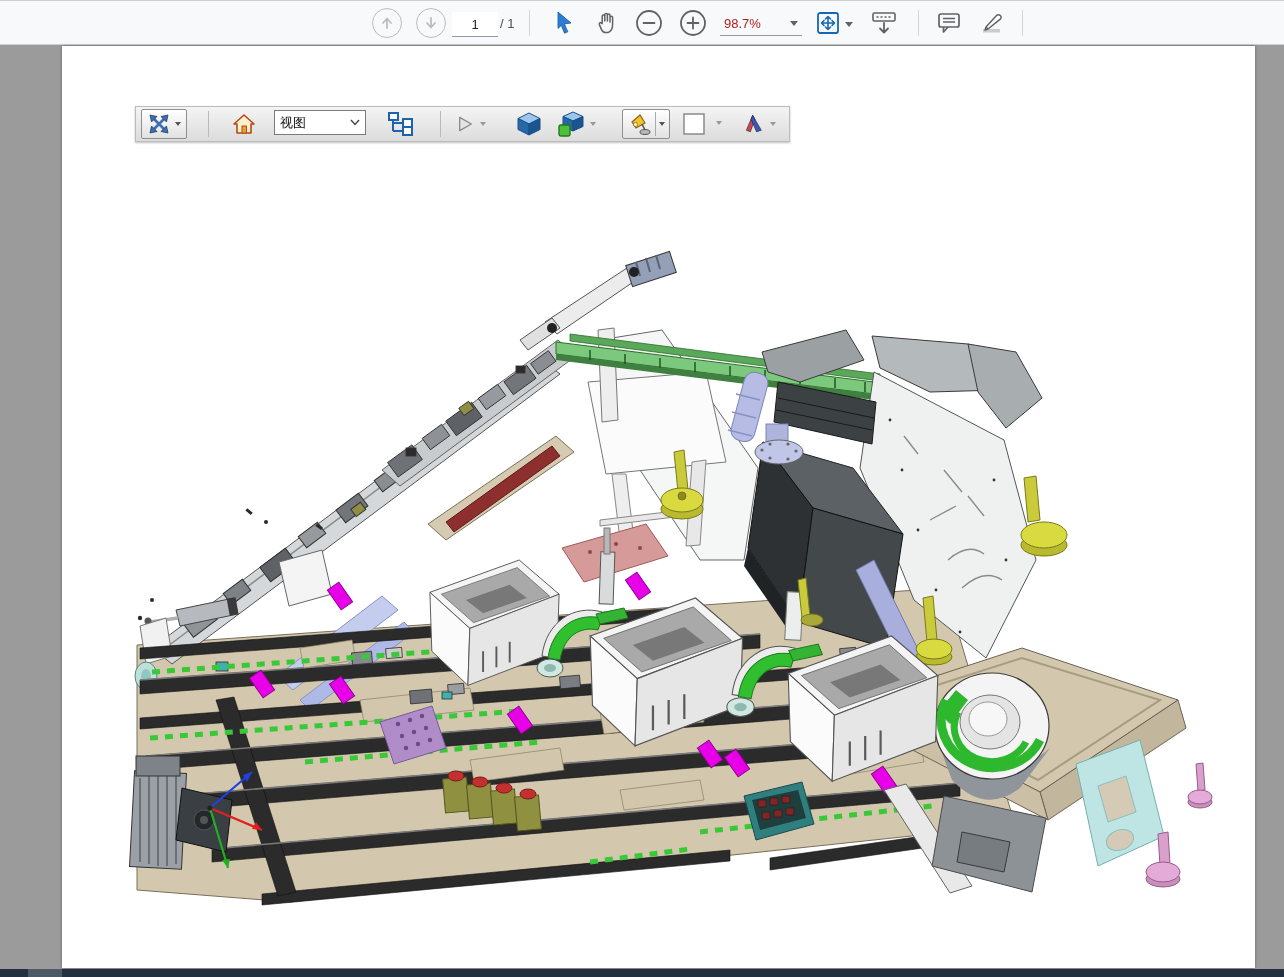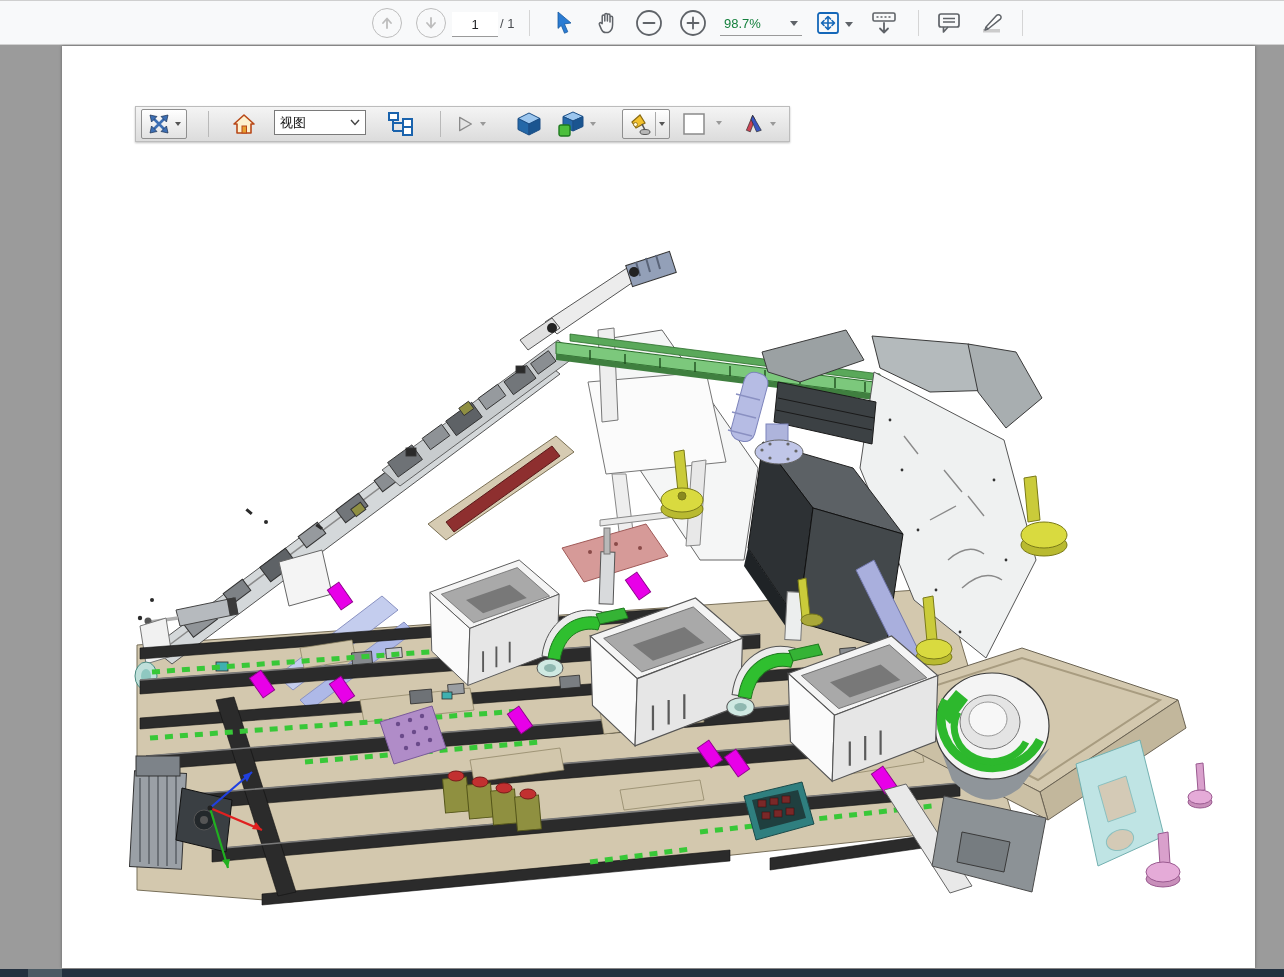--- a/index.html
+++ b/index.html
@@ -71,21 +71,21 @@
       <path d="M8.5 14 H19.5" stroke="#5f6368" stroke-width="1.8" stroke-linecap="round"></path>
     </svg>
   </div>
   <div class="tool-btn abs" style="left:677px;">
     <svg width="28" height="28" viewBox="0 0 28 28">
       <circle cx="14" cy="14" r="12" stroke="#5f6368" stroke-width="1.8" fill="none"></circle>
       <path d="M8.5 14 H19.5 M14 8.5 V19.5" stroke="#5f6368" stroke-width="1.8" stroke-linecap="round"></path>
     </svg>
   </div>
   <div id="zoom-box" class="abs">
-    <span style="font-size:13px;color:#15803d;text-align:center;">98.7%</span>
+    <span style="font-size:13px;color:#b91c1c;text-align:center;">98.7%</span>
     <span class="caret"></span>
   </div>
   <div class="tool-btn abs" style="left:812px;">
     <svg width="26" height="26" viewBox="0 0 26 26">
       <rect x="3" y="3" width="20" height="20" rx="2" stroke="#1467b8" stroke-width="1.8" fill="none"></rect>
       <path d="M13 7 V19 M7 13 H19 M10.5 9 L13 6.5 L15.5 9 M10.5 17 L13 19.5 L15.5 17 M9 10.5 L6.5 13 L9 15.5 M17 10.5 L19.5 13 L17 15.5" stroke="#1467b8" stroke-width="1.6" fill="none" stroke-linecap="round" stroke-linejoin="round"></path>
     </svg>
   </div>
   <span class="caret abs" style="left:845px;top:21px;"></span>
   <div class="tool-btn abs" style="left:868px;">

